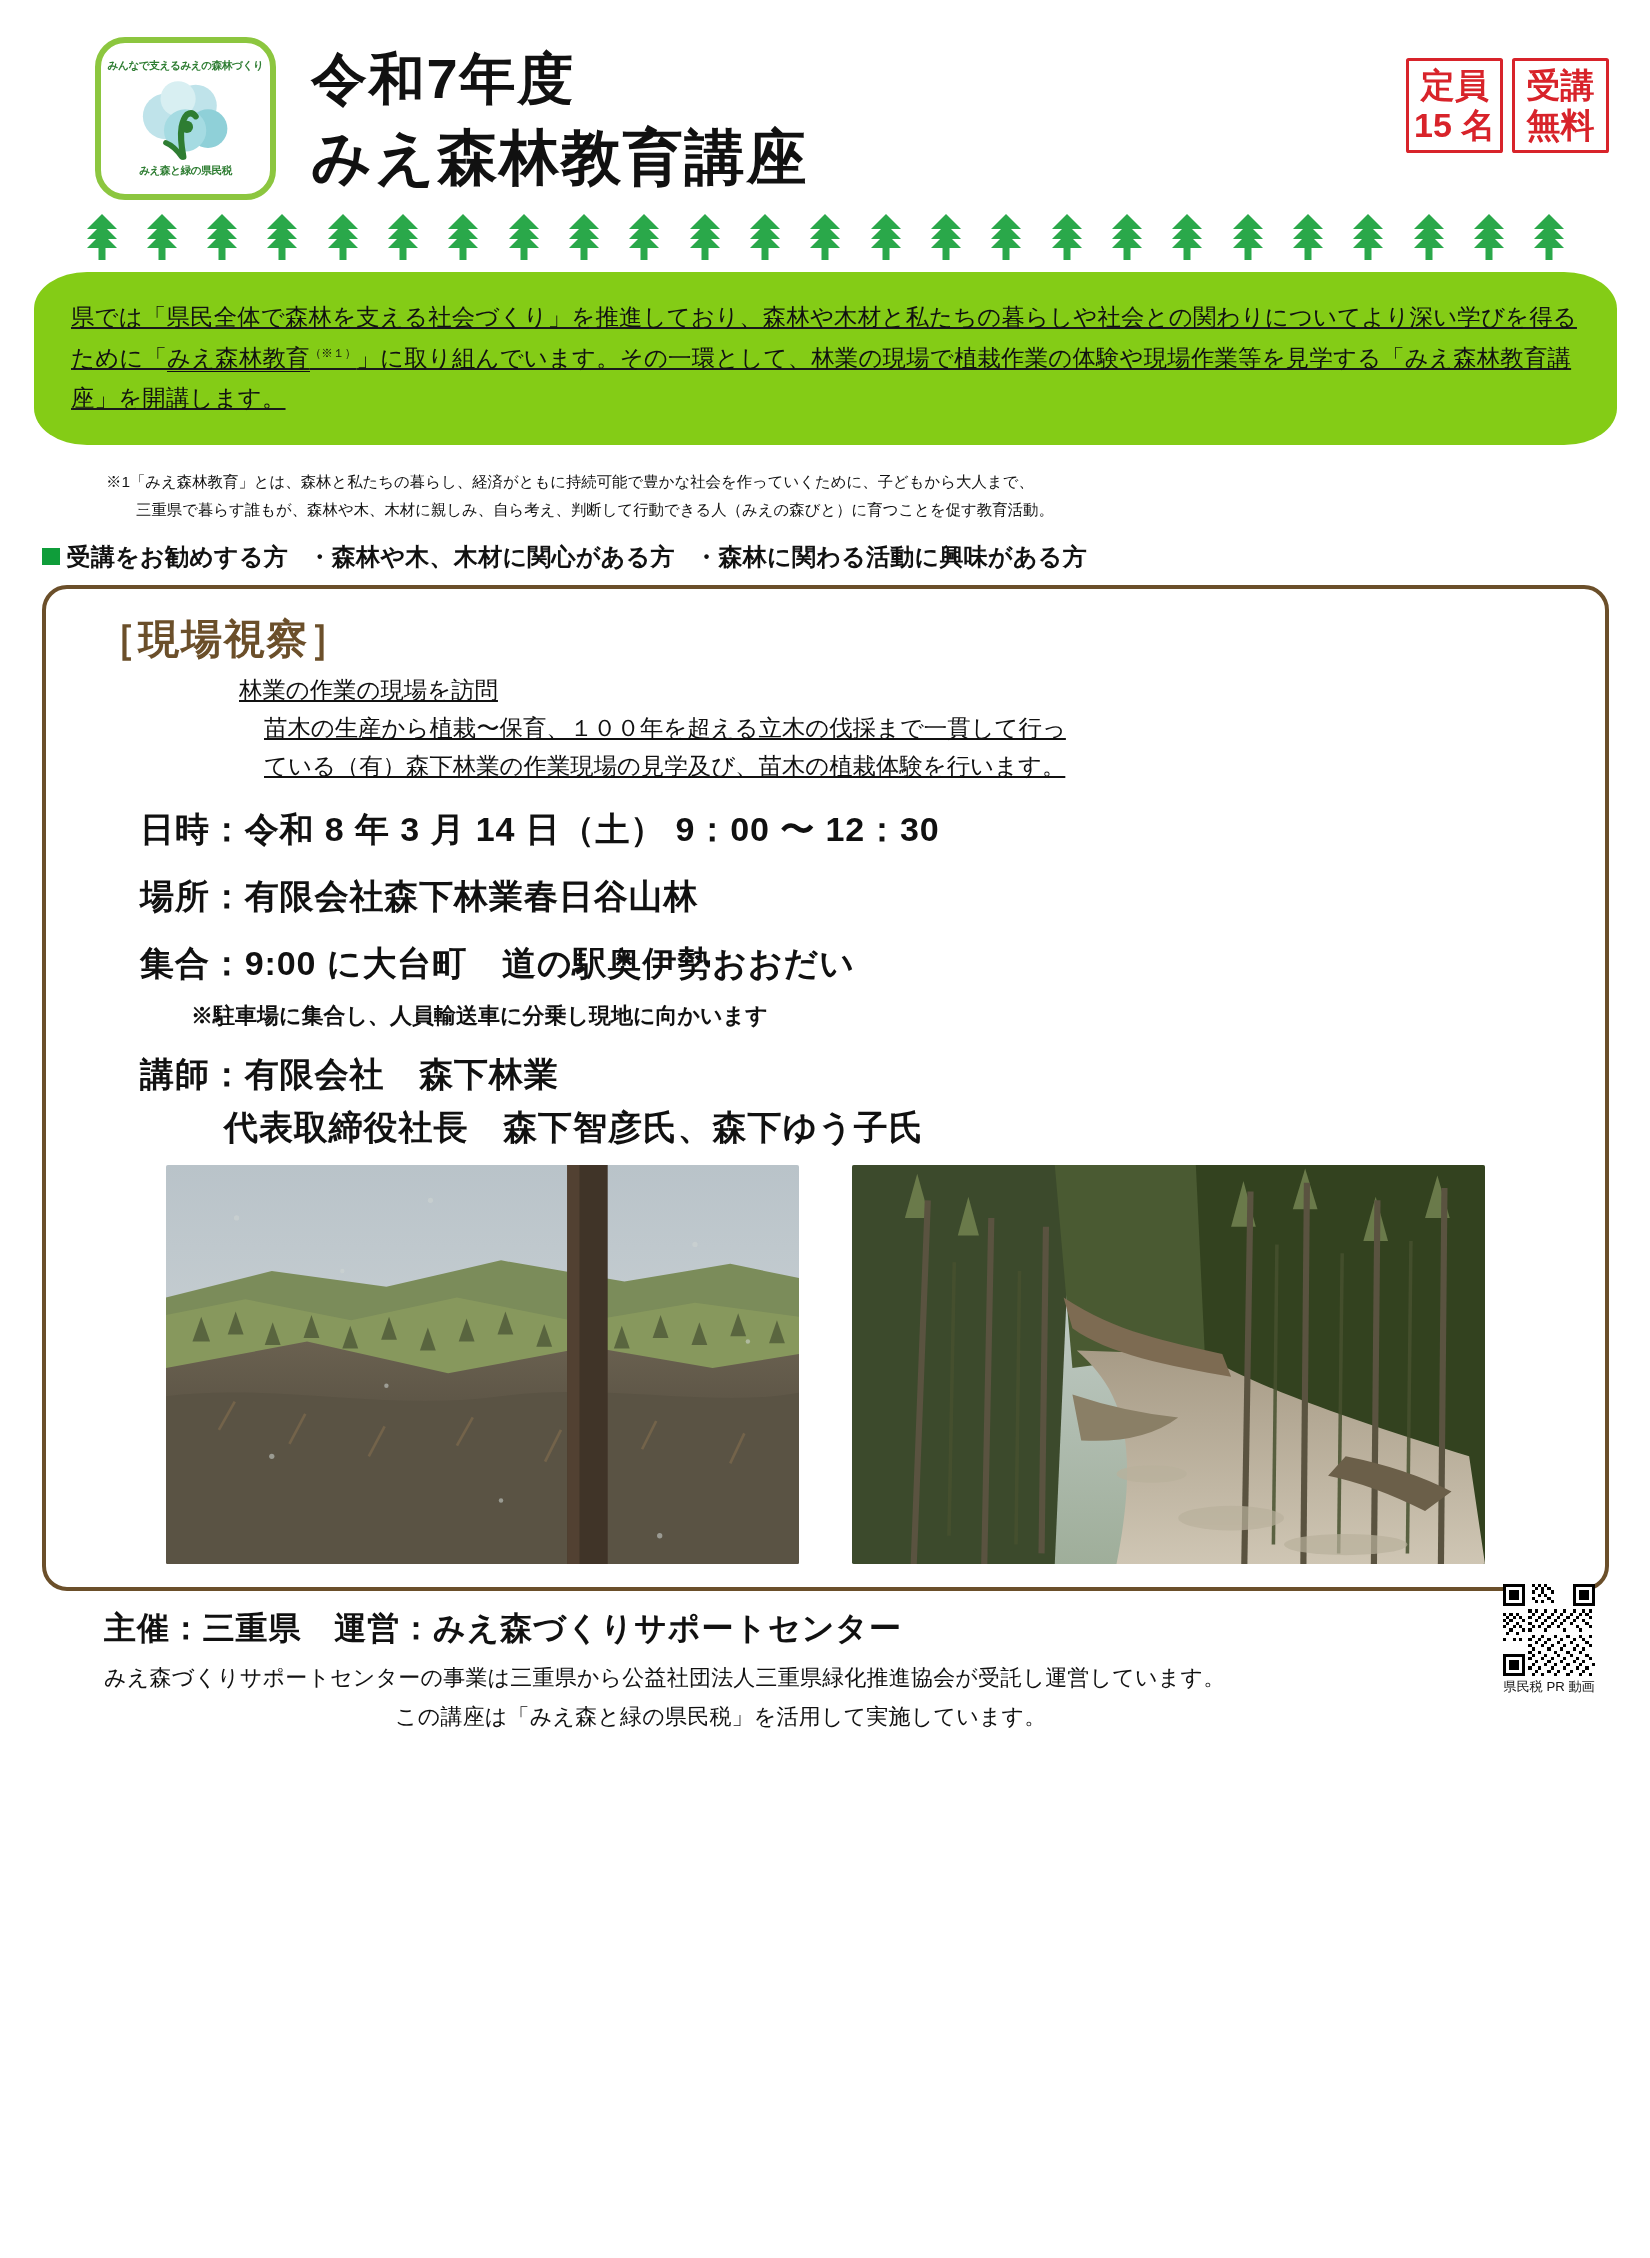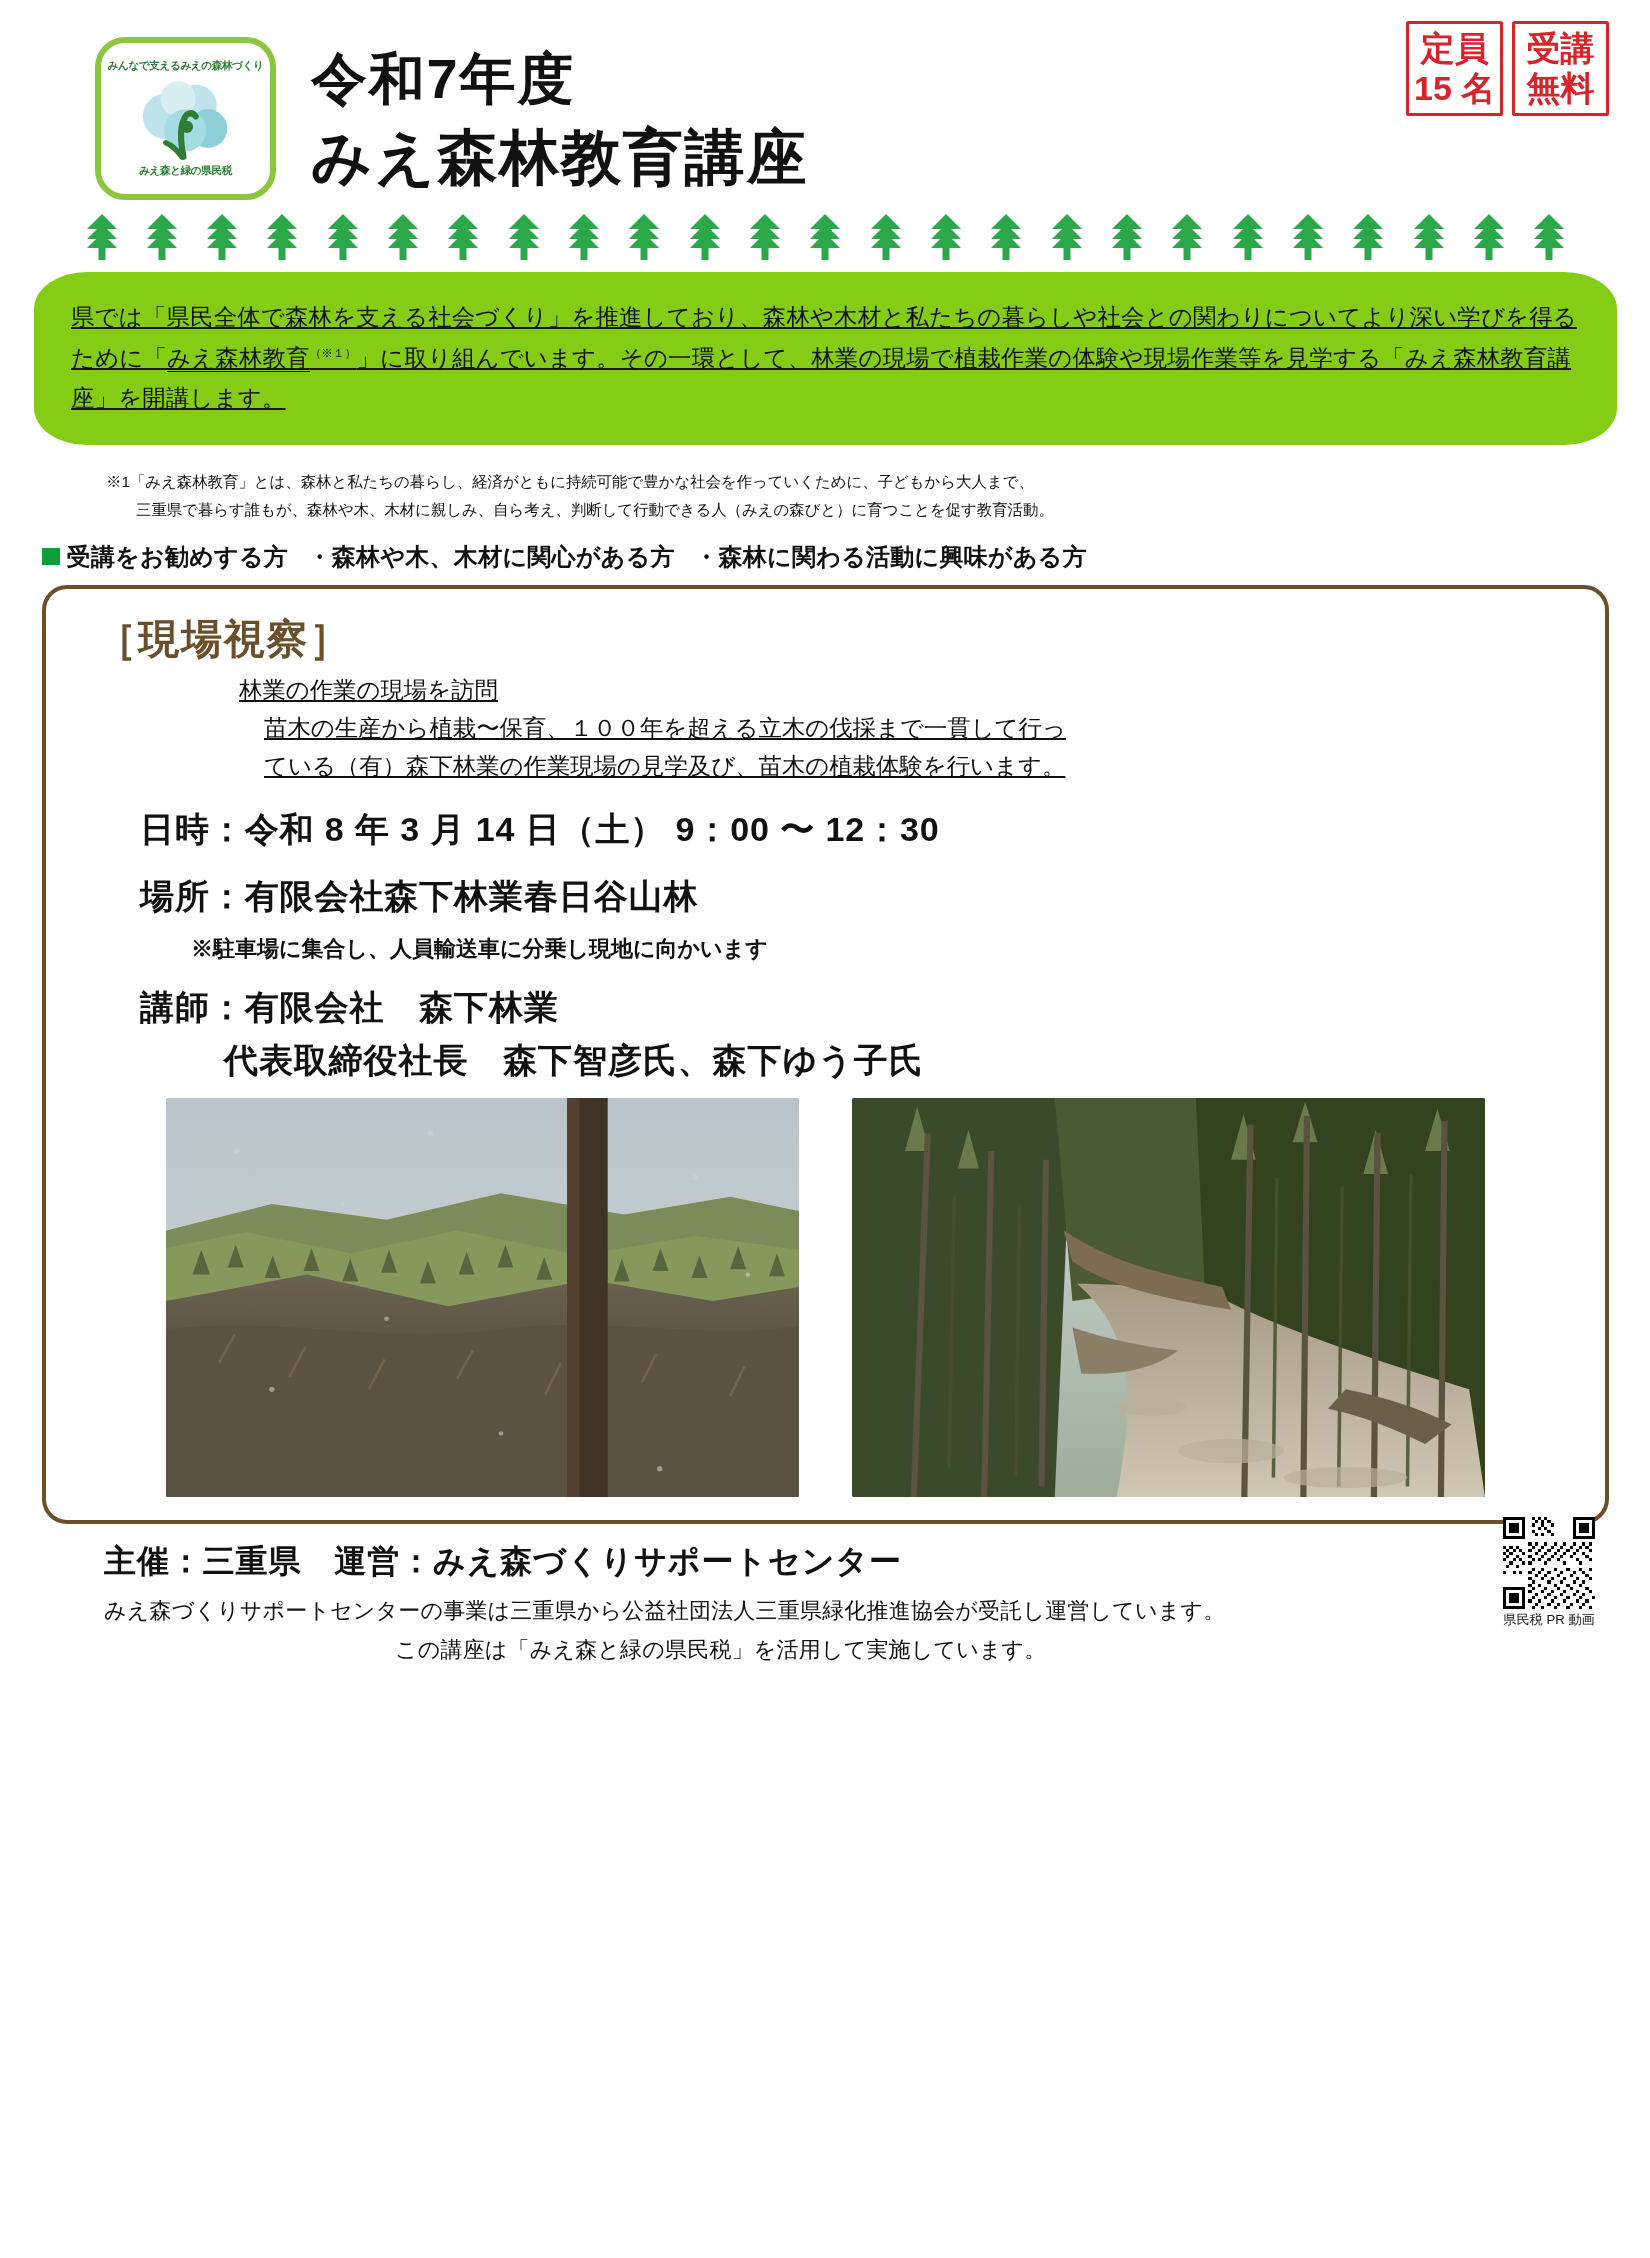--- a/index.html
+++ b/index.html
@@ -85,20 +85,21 @@
     height: 95px;
     border: 3.5px solid #d8232a;
     display: flex;
     flex-direction: column;
     align-items: center;
     justify-content: center;
     color: #d8232a;
     font-weight: bold;
     background: #fff;
     border-radius: 2.6px;
+    margin-top: 37px;
   }
   .badge .b1 { font-size: 34px; line-height: 1.15; }
   .badge .b2 { font-size: 34px; line-height: 1.15; }
 
   
   .tree-strip {
     margin: 10.6px 84px 0 84px;
     height: 49px;
     display: flex;
     align-items: flex-end;
@@ -494,20 +495,21 @@
   <div class="panel-title">［現場視察］</div>
 
   <div class="desc">
     <span>林業の作業の現場を訪問</span>
     <span class="d2">苗木の生産から植栽〜保育、１００年を超える立木の伐採まで一貫して行っ</span>
     <span class="d3">ている（有）森下林業の作業現場の見学及び、苗木の植栽体験を行います。</span>
   </div>
 
   <div class="info-line">日時：令和 8 年 3 月 14 日（土） 9：00 〜 12：30</div>
   <div class="info-line">場所：有限会社森下林業春日谷山林</div>
+  <div class="info-line">集合：9:00 に大台町　道の駅奥伊勢おおだい</div>
   <div class="note-line">※駐車場に集合し、人員輸送車に分乗し現地に向かいます</div>
   <div class="info-line">講師：有限会社　森下林業</div>
   <div class="lecturer2">代表取締役社長　森下智彦氏、森下ゆう子氏</div>
 
   <div class="photos">
     <div class="photo">
       <svg viewBox="0 0 718 452" preserveAspectRatio="none" aria-hidden="true">
         <defs>
           <linearGradient id="sky1" x1="0" y1="0" x2="0" y2="1">
             <stop offset="0%" stop-color="#b9c3c9"></stop>

